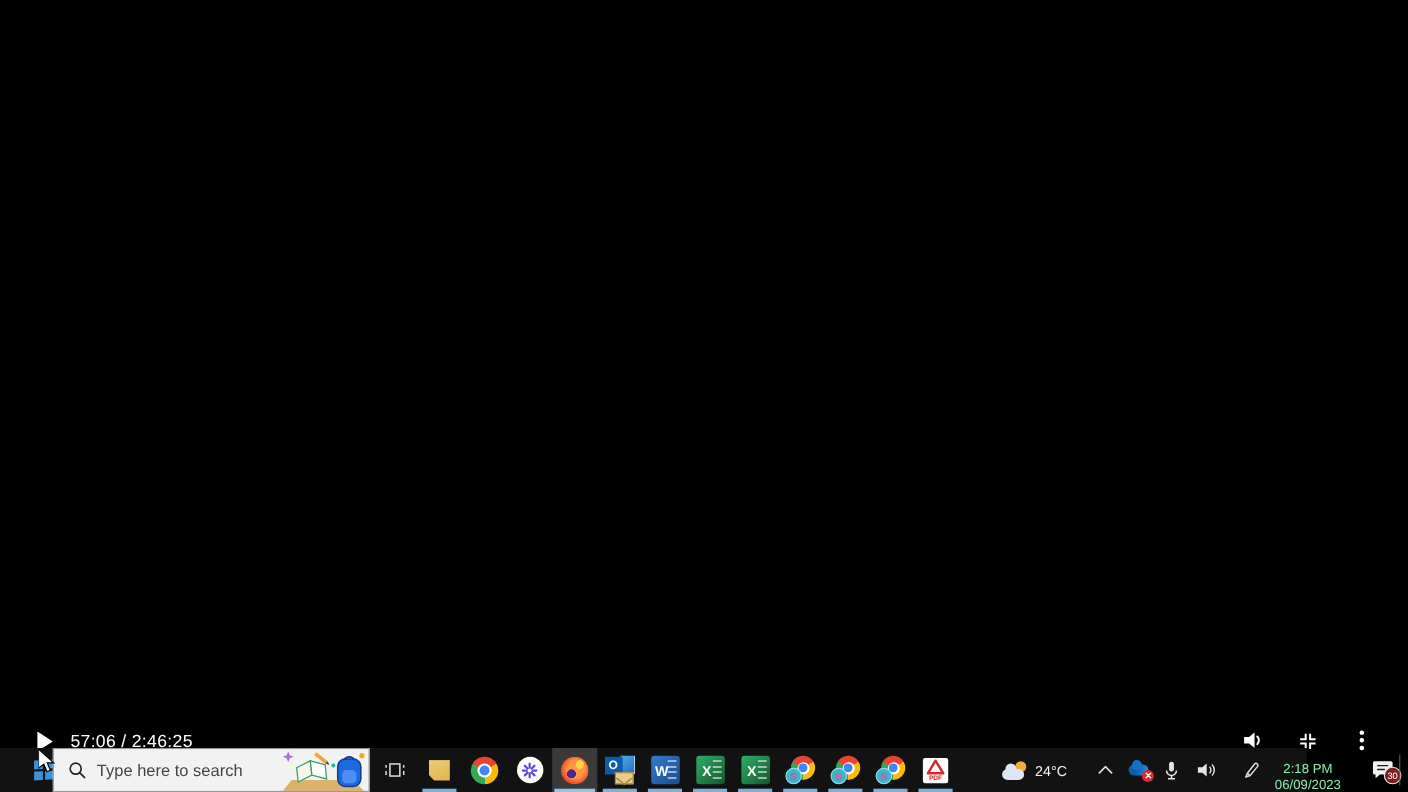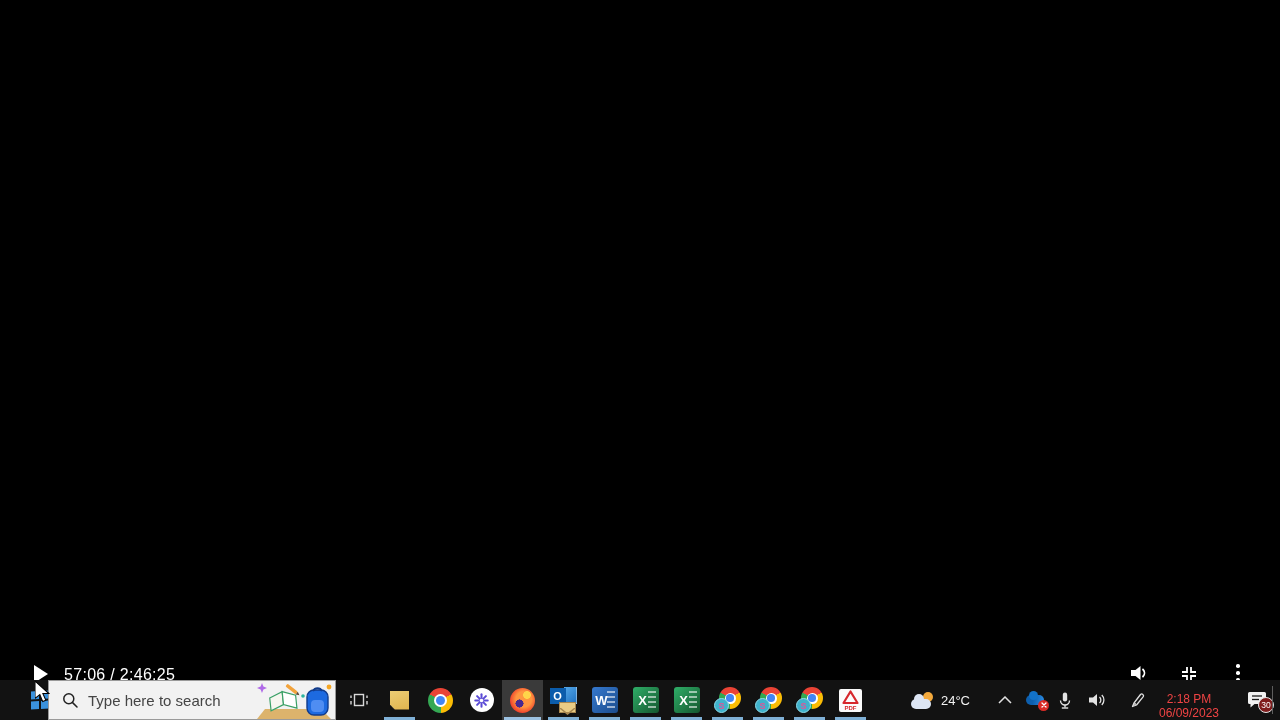--- a/index.html
+++ b/index.html
@@ -9,21 +9,21 @@
   
   .vp-play{position:absolute;left:33px;top:665px;width:15px;height:18px;cursor:pointer;}
   .vp-time{position:absolute;left:64px;top:666px;color:#fff;font-size:16px;letter-spacing:.3px;}
   .vp-right{position:absolute;top:663px;left:1122px;width:130px;height:22px;}
   .vp-vol{position:absolute;left:8px;top:1px;}
   .vp-shrink{position:absolute;left:58px;top:2px;}
   .vp-kebab{position:absolute;left:114px;top:1px;display:flex;flex-direction:column;gap:3.5px;align-items:center;cursor:pointer;}
   .vp-kebab i{width:3.5px;height:3.5px;border-radius:50%;background:#fff;display:block;}
 
   
-  #taskbar{position:absolute;left:0;top:680px;width:1280px;height:40px;background:#121212;z-index:5;}
+  #taskbar{position:absolute;left:0;top:680px;width:1188px;height:40px;background:#121212;z-index:5;}
   .tb-abs{position:absolute;top:0;height:40px;display:flex;align-items:center;justify-content:flex-end;}
 
   #start{left:0;width:48px;cursor:pointer;}
   .win-logo{display:grid;grid-template-columns:8px 8px;grid-template-rows:8px 8px;gap:1.5px;transform:skewY(-3deg);}
   .win-logo i{background:#3a91dc;display:block;}
 
   #searchbox{left:48px;width:288px;background:#f2f2f2;border:1px solid #9a9a9a;box-sizing:border-box;
              justify-content:flex-start;cursor:text;overflow:hidden;}
   #searchbox .mag{margin:0 10px 0 13px;flex:0 0 auto;display:flex;}
   #searchbox .ph{color:#454545;font-size:15px;white-space:nowrap;}
@@ -89,21 +89,21 @@
   #onedrive{left:1016px;width:30px;}
   .od{position:relative;width:20px;height:15px;}
   .od .cl{position:absolute;left:0;top:2px;width:18px;height:10px;border-radius:6px;
       background:linear-gradient(100deg,#0d5fae 40%,#2b8ee8);}
   .od .cl::before{content:'';position:absolute;left:3px;top:-4px;width:9px;height:9px;border-radius:50%;background:#1272c8;}
   .od .err{position:absolute;right:-3px;bottom:-3px;width:11px;height:11px;border-radius:50%;background:#d92c26;
       display:flex;align-items:center;justify-content:center;}
   #mic{left:1048px;width:26px;}
   #speaker{left:1078px;width:30px;}
   #pen{left:1116px;width:30px;}
-  #clock{left:1148px;width:82px;flex-direction:column;color:#ef4444;font-size:12px;line-height:14px;cursor:pointer;}
+  #clock{left:1148px;width:82px;flex-direction:column;color:#86efac;font-size:12px;line-height:14px;cursor:pointer;}
   #action{left:1234px;width:36px;}
   .ac{position:relative;width:22px;height:19px;}
   .ac .bubble{position:absolute;left:0;top:0;}
   .ac .badge{position:absolute;right:-4px;bottom:-3px;width:16px;height:16px;border-radius:50%;background:#7f1d1d;
       border:1.5px solid #e6e6e6;box-sizing:border-box;color:#fff;font-size:8.5px;
       display:flex;align-items:center;justify-content:center;}
   #tray-sep{position:absolute;left:1272px;top:6px;width:1px;height:28px;background:#5e5e5e;}
   #show-desktop{position:absolute;right:0;top:0;width:7px;height:40px;cursor:pointer;}
 
   

